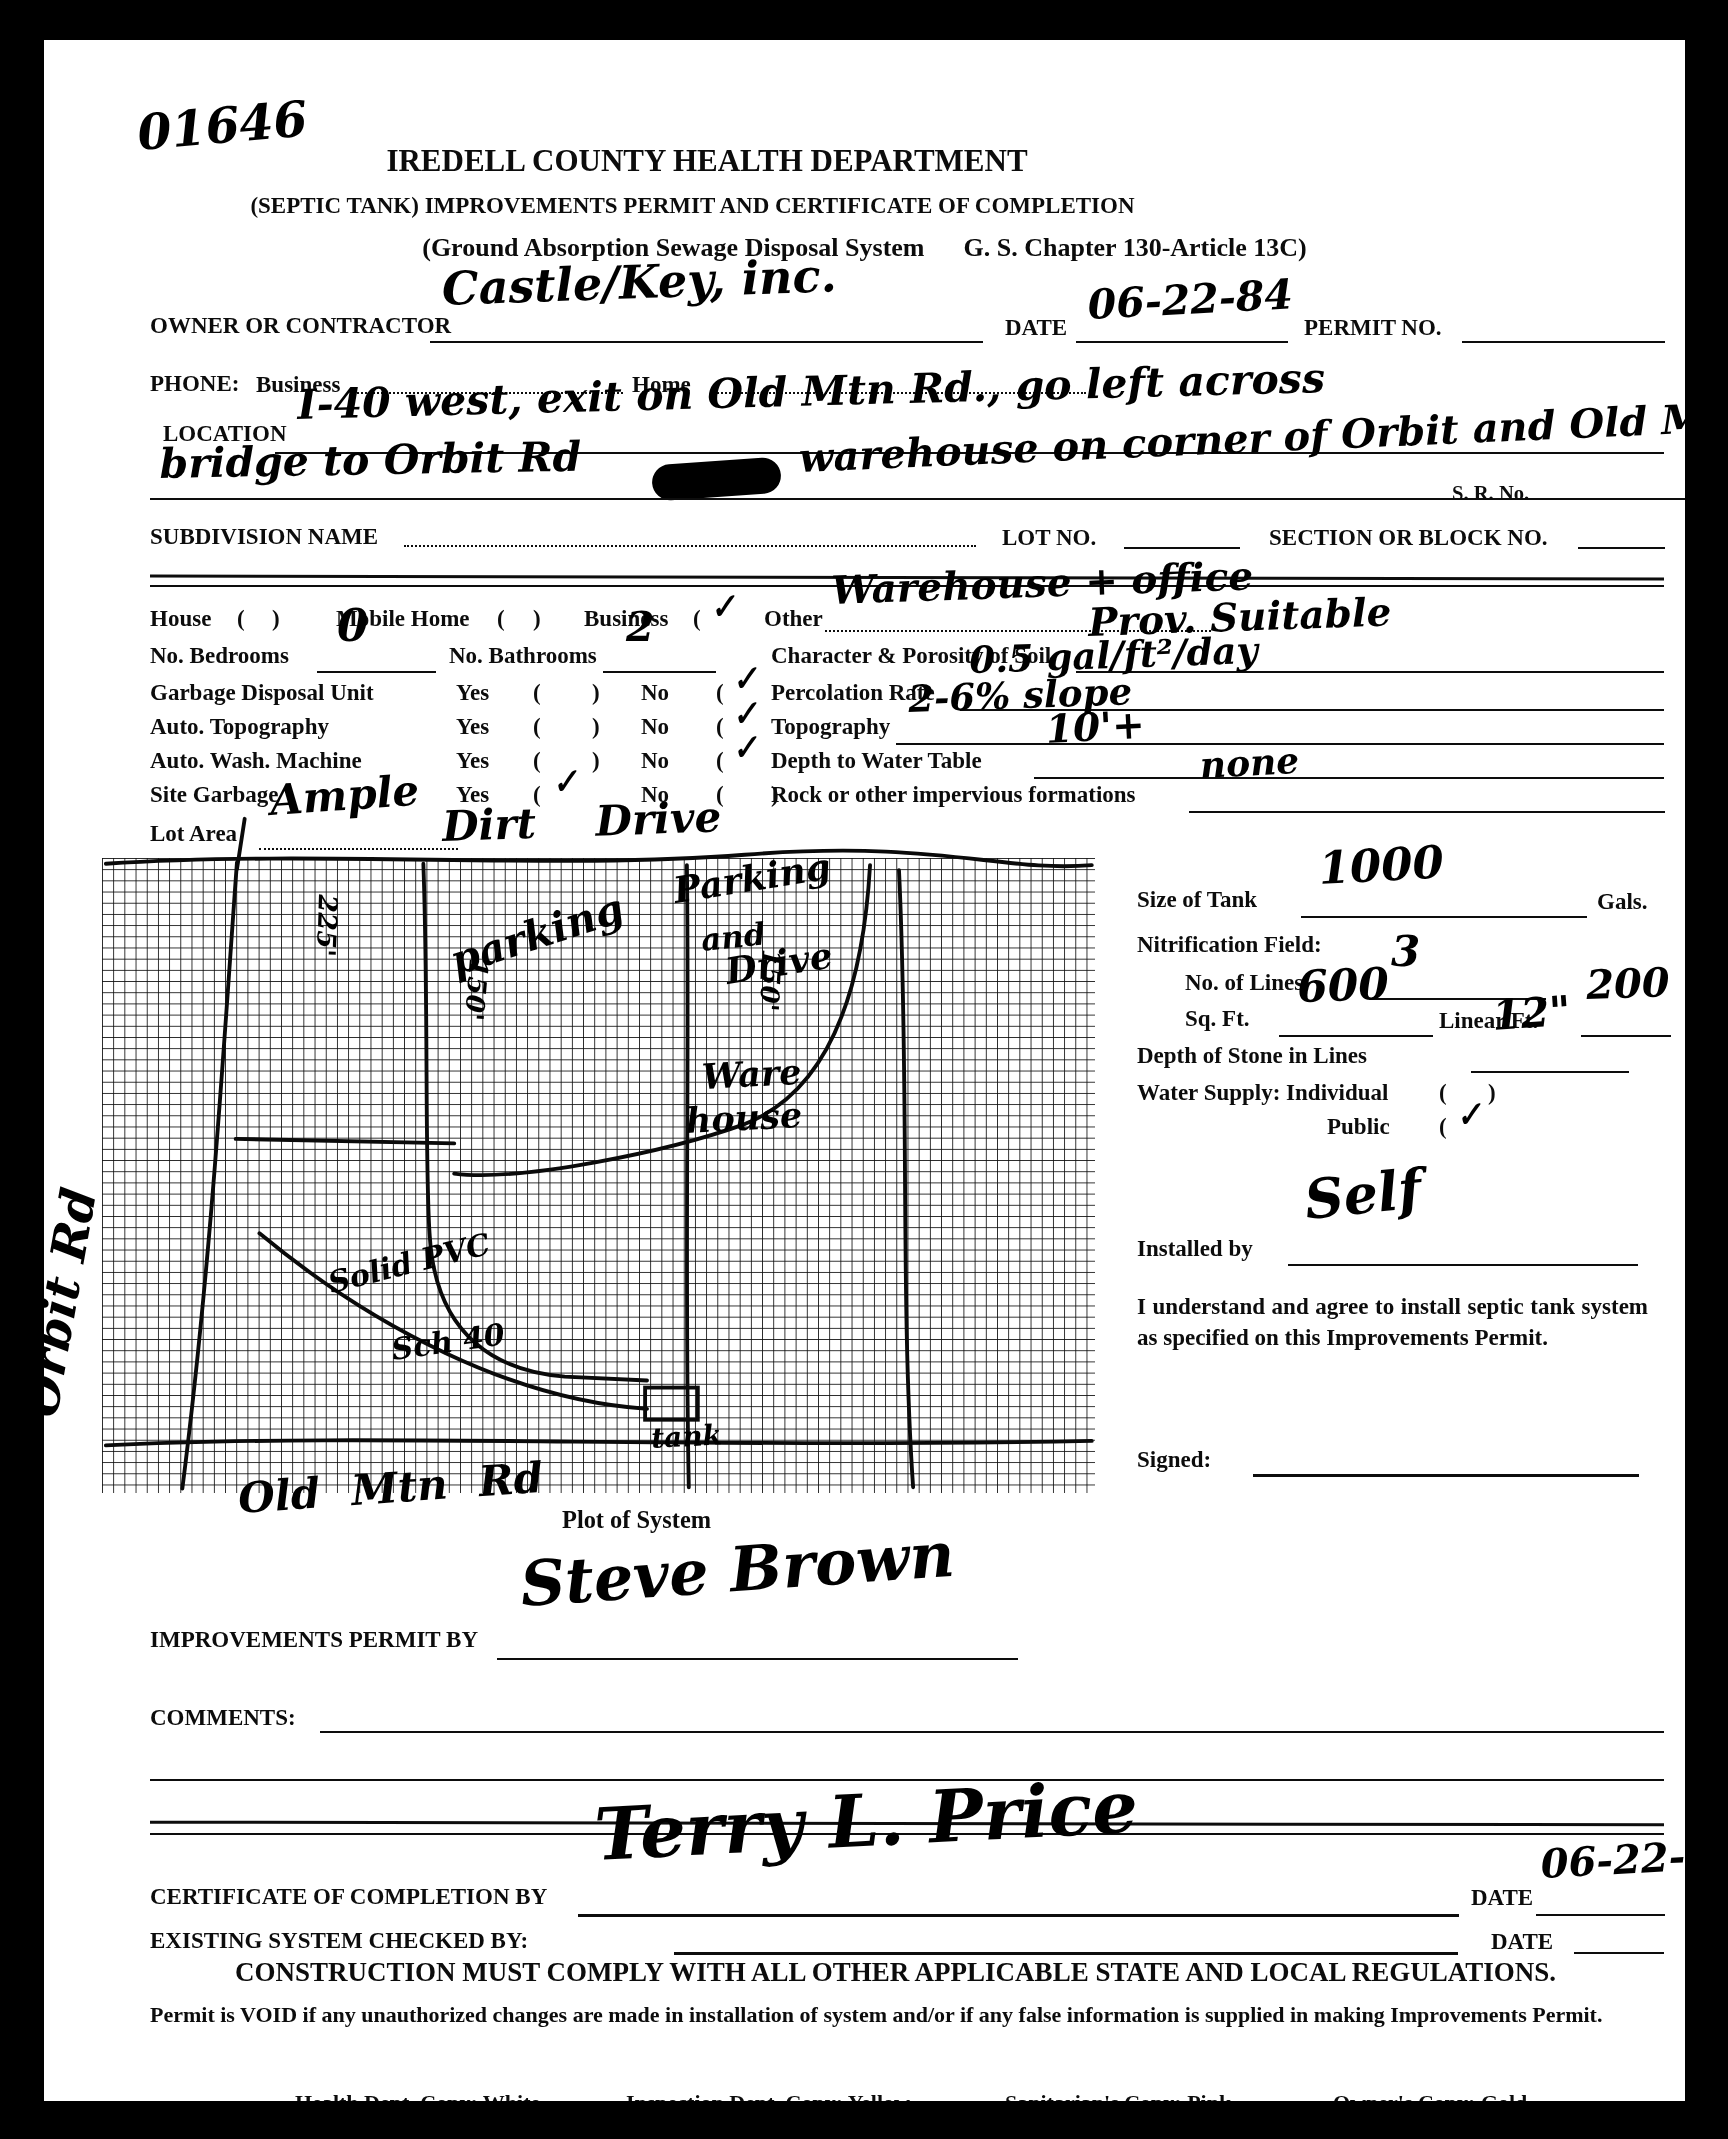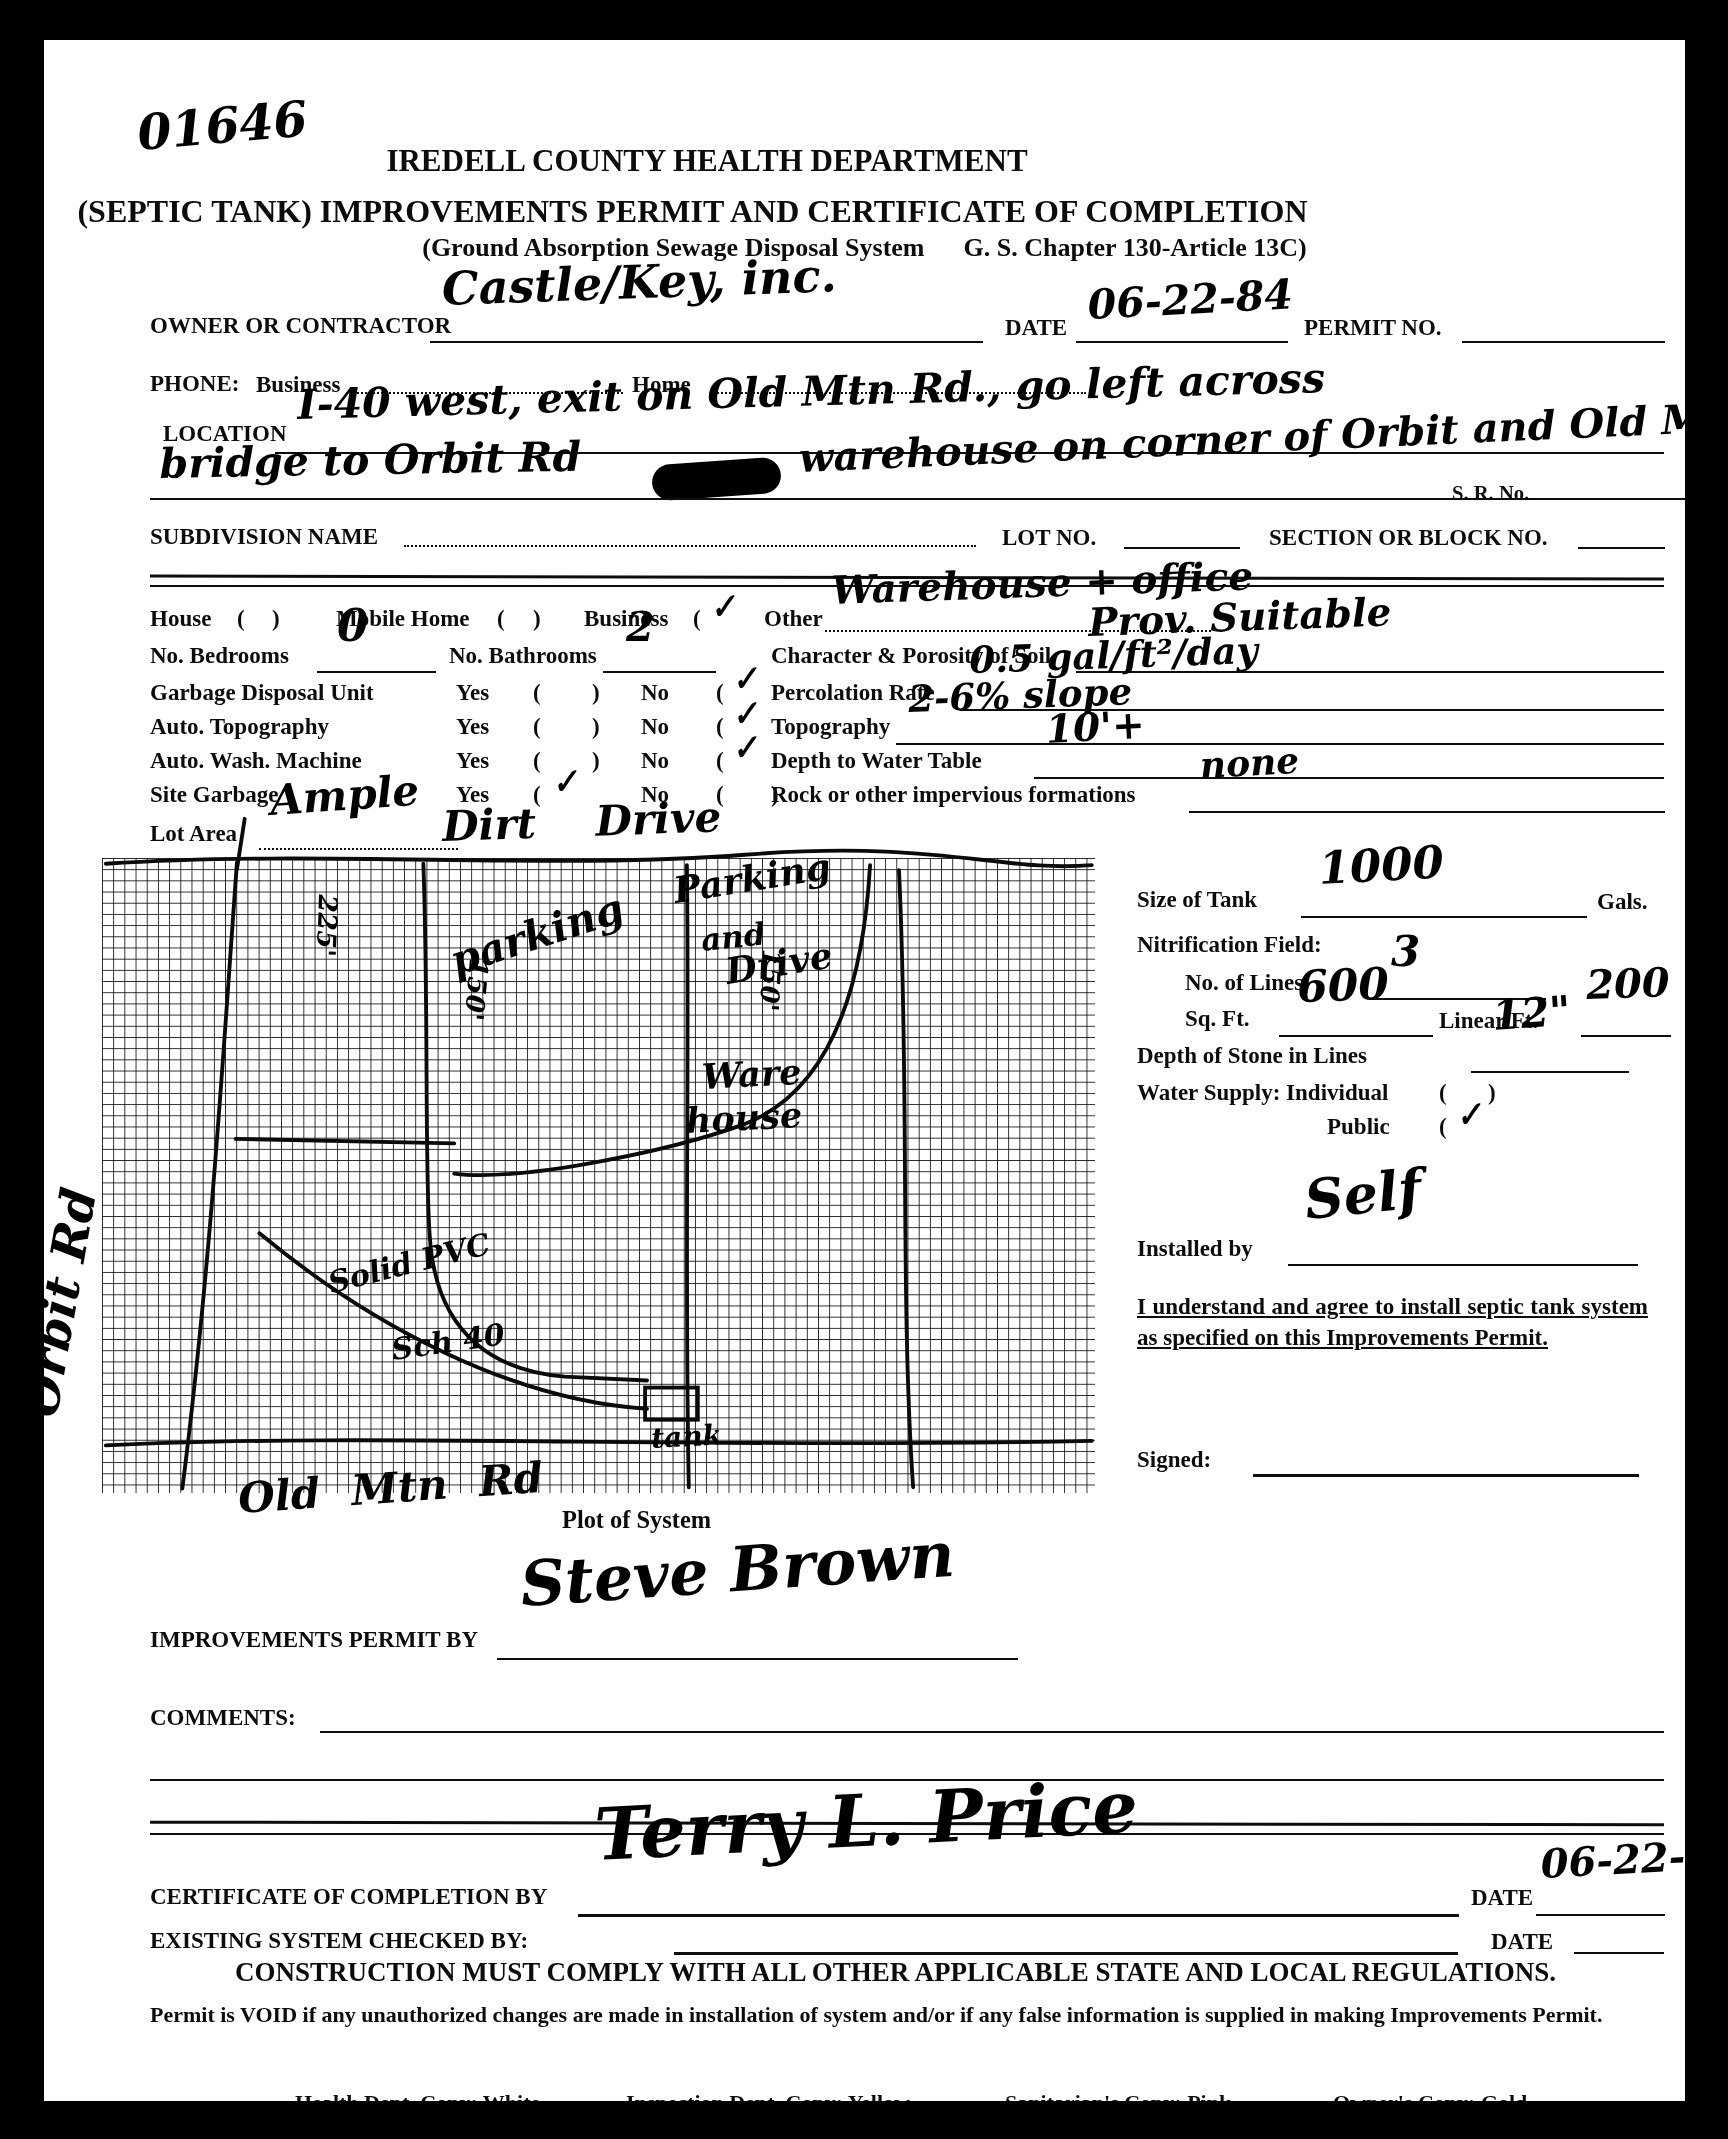--- a/index.html
+++ b/index.html
@@ -22,21 +22,21 @@
   path,rect{stroke:#0a0a0a;fill:none;stroke-linecap:round;}
 </style>
 </head>
 <body>
 
 <div id="paper">
 
   <span class="hw" style="left:96px;top:64px;font-size:49px;transform:rotate(-5deg);">01646</span>
 
   <div class="lbl" style="left:0;top:103px;width:1326px;text-align:center;font-size:31px;">IREDELL COUNTY HEALTH DEPARTMENT</div>
-  <div class="lbl" style="left:0;top:153px;width:1297px;text-align:center;font-size:32px;">(SEPTIC TANK) IMPROVEMENTS PERMIT AND CERTIFICATE OF COMPLETION</div>
+  <div class="lbl" style="left:0;top:153px;width:1297px;text-align:center;font-size:23px;">(SEPTIC TANK) IMPROVEMENTS PERMIT AND CERTIFICATE OF COMPLETION</div>
   <div class="lbl" style="left:0;top:193px;width:1641px;text-align:center;font-size:26px;">(Ground Absorption Sewage Disposal System  G. S. Chapter 130-Article 13C)</div>
 
   <span class="lbl" style="left:106px;top:273px;">OWNER OR CONTRACTOR</span>
   <span class="hw" style="left:399px;top:222px;font-size:46px;transform:rotate(-2deg);">Castle/Key, inc.</span>
   <div class="ln" style="left:386px;top:301px;width:553px;"></div>
   <span class="lbl" style="left:961px;top:275px;">DATE</span>
   <span class="hw" style="left:1045px;top:241px;font-size:41px;transform:rotate(-3deg);">06-22-84</span>
   <div class="ln" style="left:1032px;top:301px;width:212px;"></div>
   <span class="lbl" style="left:1260px;top:275px;">PERMIT NO.</span>
   <div class="ln" style="left:1418px;top:301px;width:203px;"></div>
@@ -203,21 +203,21 @@
   <span class="lbl" style="left:1395px;top:1040px;">(</span>
   <span class="lbl" style="left:1444px;top:1040px;">)</span>
   <span class="lbl" style="left:1283px;top:1074px;">Public</span>
   <span class="lbl" style="left:1395px;top:1074px;">(</span>
   <span class="hw mark" style="left:1415px;top:1058px;">✓</span>
 
   <span class="lbl" style="left:1093px;top:1196px;">Installed by</span>
   <span class="hw" style="left:1264px;top:1128px;font-size:54px;transform:rotate(-6deg);">Self</span>
   <div class="ln" style="left:1244px;top:1224px;width:350px;"></div>
 
-  <div class="para" style="left:1093px;top:1251px;width:511px;font-size:23px;line-height:1.35;text-align:justify;text-decoration:underline;">I understand and agree to install septic tank system as specified on this Improvements Permit.</div>
+  <div class="para" style="left:1093px;top:1251px;width:511px;font-size:23px;line-height:1.35;text-align:justify;">I understand and agree to install septic tank system as specified on this Improvements Permit.</div>
 
   <span class="lbl" style="left:1093px;top:1407px;">Signed:</span>
   <div class="ln" style="left:1209px;top:1434px;width:386px;height:2.6px;"></div>
 
   <span class="lbl" style="left:106px;top:1587px;">IMPROVEMENTS PERMIT BY</span>
   <span class="hw" style="left:479px;top:1508px;font-size:62px;transform:rotate(-4deg);">Steve Brown</span>
   <div class="ln" style="left:453px;top:1618px;width:521px;"></div>
 
   <span class="lbl" style="left:106px;top:1665px;">COMMENTS:</span>
   <div class="ln" style="left:276px;top:1691px;width:1344px;"></div>

